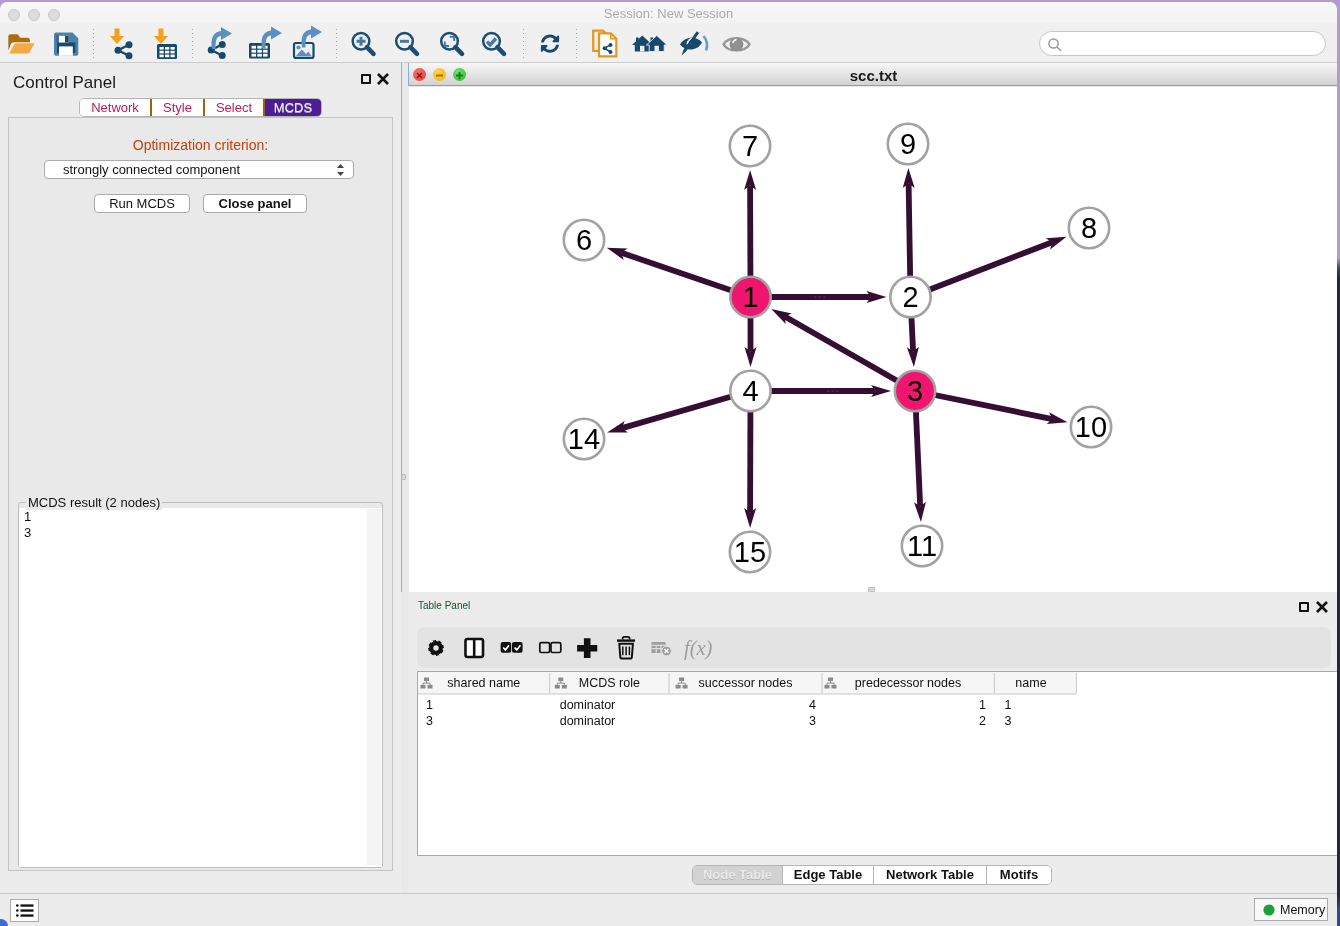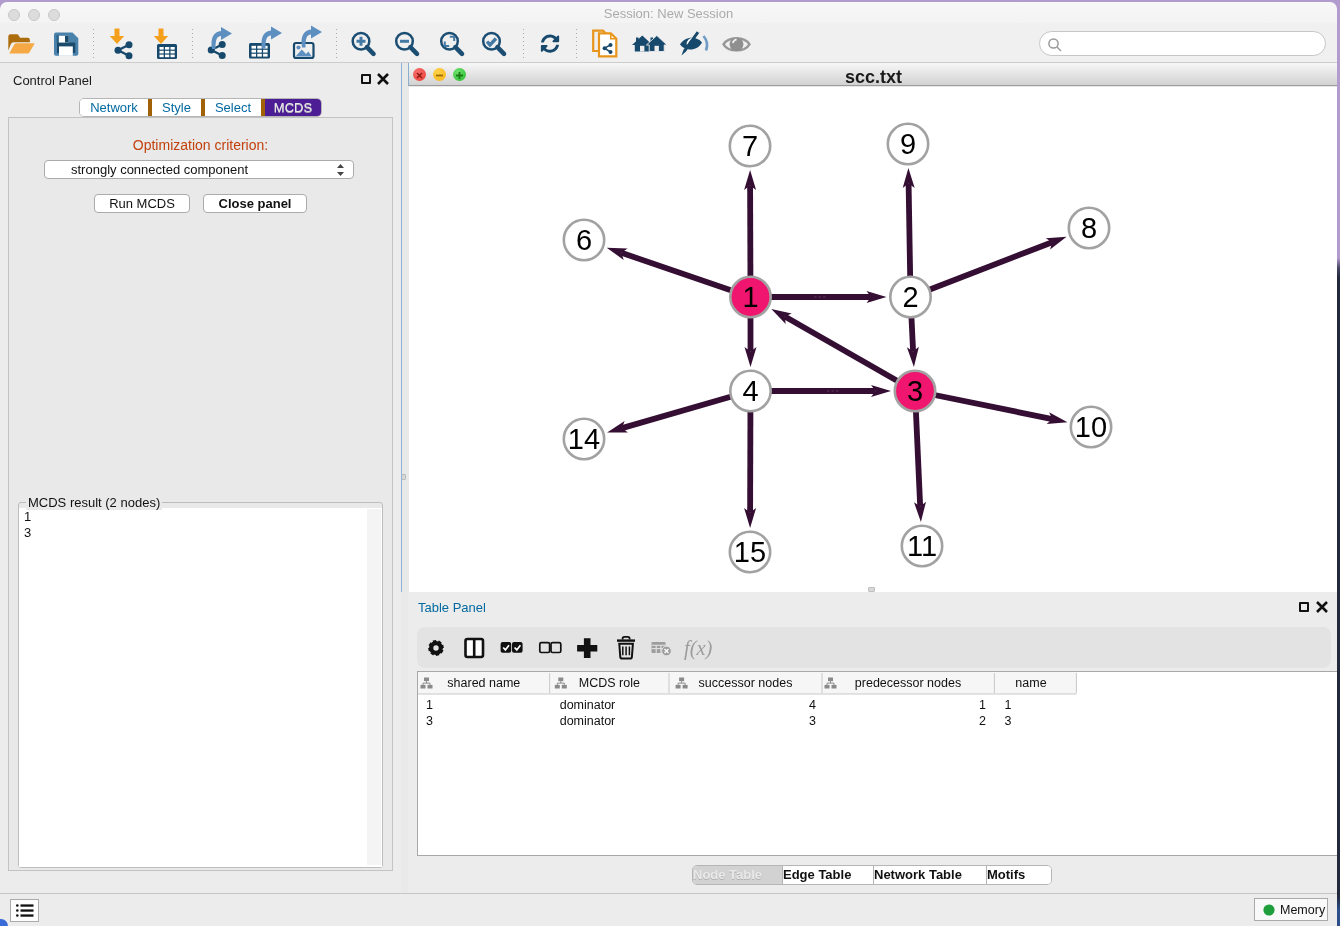--- a/index.html
+++ b/index.html
@@ -18,59 +18,59 @@
   font-size:13px; color:#ababab; }
 
 
 #toolbar { left:0; top:23px; width:1337px; height:40px; background:#f0f0f0;
   border-bottom:1px solid #cccccc; }
 #searchbox { position:absolute; left:1039px; top:8px; width:287px; height:25px;
   background:#ffffff; border:1px solid #c6c6c6; border-radius:13px; }
 
 
 #cpanel { left:0; top:63px; width:401px; height:830px; background:#ececec; }
-#cptitle { position:absolute; left:13px; top:10px; font-size:13px; color:#1a1a1a; }
+#cptitle { position:absolute; left:13px; top:10px; font-size:17px; color:#1a1a1a; }
 .winbtn-sq { position:absolute; width:10px; height:10px; border:2px solid #111; border-radius:1px; background:transparent; }
 .tabrow { position:absolute; display:flex; height:19px; border:1px solid #b5b5b5; border-radius:5px; overflow:hidden; background:#fff; }
-.tabrow .tab { font-size:13px; color:#0369a1; text-align:center; line-height:17px; background:#fff; border-right:4px solid #a16207; }
+.tabrow .tab { font-size:13px; color:#be185d; text-align:center; line-height:17px; background:#fff; border-right:2px solid #a16207; }
 .tabrow .tab:last-child { border-right:none; }
 .tabrow .tab.sel { background:#4c1d95; color:#ececec; text-shadow:0 1px 0 #b0b0b0; }
 #cpcontent { position:absolute; left:8px; top:54px; width:385px; height:754px;
   background:#e9e9e9; border:1px solid #c3c3c3; }
 #optlabel { position:absolute; left:0; top:74px; width:401px; text-align:center; font-size:14px; color:#c2410c; }
 #combo { position:absolute; left:44px; top:97px; width:310px; height:19px; background:#fff;
-  border:1px solid #ababab; border-radius:4px; font-size:13px; line-height:17px; padding-left:26px; color:#111; }
+  border:1px solid #ababab; border-radius:4px; font-size:13px; line-height:17px; padding-left:18px; color:#111; }
 .btn { position:absolute; height:19px; background:#fff; border:1px solid #ababab; border-radius:4px;
   font-size:13px; color:#111; text-align:center; line-height:17px; }
 #fieldset { position:absolute; left:18px; top:439px; width:365px; height:366px;
   border:1px solid #bdbdbd; border-radius:3px; }
 #fslegend { position:absolute; left:7px; top:-8px; background:#e9e9e9; padding:0 2px; font-size:13px; color:#111; }
 #fsinner { position:absolute; left:0px; top:5px; width:363px; height:359px; background:#ffffff; }
 #fscroll { position:absolute; right:1px; top:1px; width:14px; height:356px; background:#f4f4f4; }
 #fsresult { position:absolute; left:5px; top:1px; font-size:13px; color:#111; line-height:16.2px; }
 
 
 #vdiv { left:401px; top:63px; width:7px; height:830px; background:#e9e9e9; }
 #bluesel { left:401px; top:63px; width:1px; height:529px; background:#8fb2d8; }
 
 
 #netwin { left:408px; top:63px; width:929px; height:529px; background:#e8e8e8; }
 #nettitle { position:absolute; left:0; top:0; width:929px; height:23px;
   background:linear-gradient(#f7f7f7,#d2d2d2); border-bottom:1px solid #9c9c9c; border-left:1px solid #88aed0; }
 .tl2 { position:absolute; top:5px; width:13px; height:13px; border-radius:50%; }
-#nettext { position:absolute; top:4px; left:0; width:929px; text-align:center; font-size:18px; font-weight:bold; color:#1a1a1a; }
+#nettext { position:absolute; top:4px; left:0; width:929px; text-align:center; font-size:15px; font-weight:bold; color:#1a1a1a; }
 #netcanvas { position:absolute; left:1px; top:24px; width:928px; height:505px; background:#ffffff; }
 
 
 #tpanel { left:408px; top:592px; width:932px; height:301px; background:#ececec; }
-#tptitle { position:absolute; left:10px; top:8px; font-size:13px; color:#0369a1; }
+#tptitle { position:absolute; left:10px; top:8px; font-size:10px; color:#14532d; }
 #tptools { position:absolute; left:9px; top:35px; width:914px; height:41px; background:#e3e3e3; border-radius:8px; }
 #ttable { position:absolute; left:9px; top:79px; width:1026px; height:185px; background:#ffffff; border:1px solid #a8a8a8; }
 #btabs { position:absolute; left:284px; top:273px; display:flex; height:20px; border:1px solid #b5b5b5; border-radius:5px; overflow:hidden; background:#fff; }
-#btabs .tab { font-size:13px; font-weight:bold; color:#111; line-height:18px; background:#fff; border-right:1px solid #b5b5b5; }
+#btabs .tab { font-size:13px; font-weight:bold; color:#111; text-align:center; line-height:18px; background:#fff; border-right:1px solid #b5b5b5; }
 #btabs .tab:last-child { border-right:none; }
 #btabs .tab.sel { background:#d2d2d2; color:#e9e9e9; font-weight:bold; text-shadow:0 1px 0 #b0b0b0; }
 
 
 #statusbar { left:0; top:893px; width:1337px; height:26px; background:#ececec; border-top:1px solid #c6c6c6; }
 #listbtn { position:absolute; left:10px; top:5px; width:29px; height:23px; background:#fdfdfd; border:1px solid #ababab; }
 #membtn { position:absolute; left:1254px; top:4px; width:74px; height:23px; background:#f9f9f9; border:1px solid #aaaaaa;
   font-size:12.5px; color:#111; }
 
 

